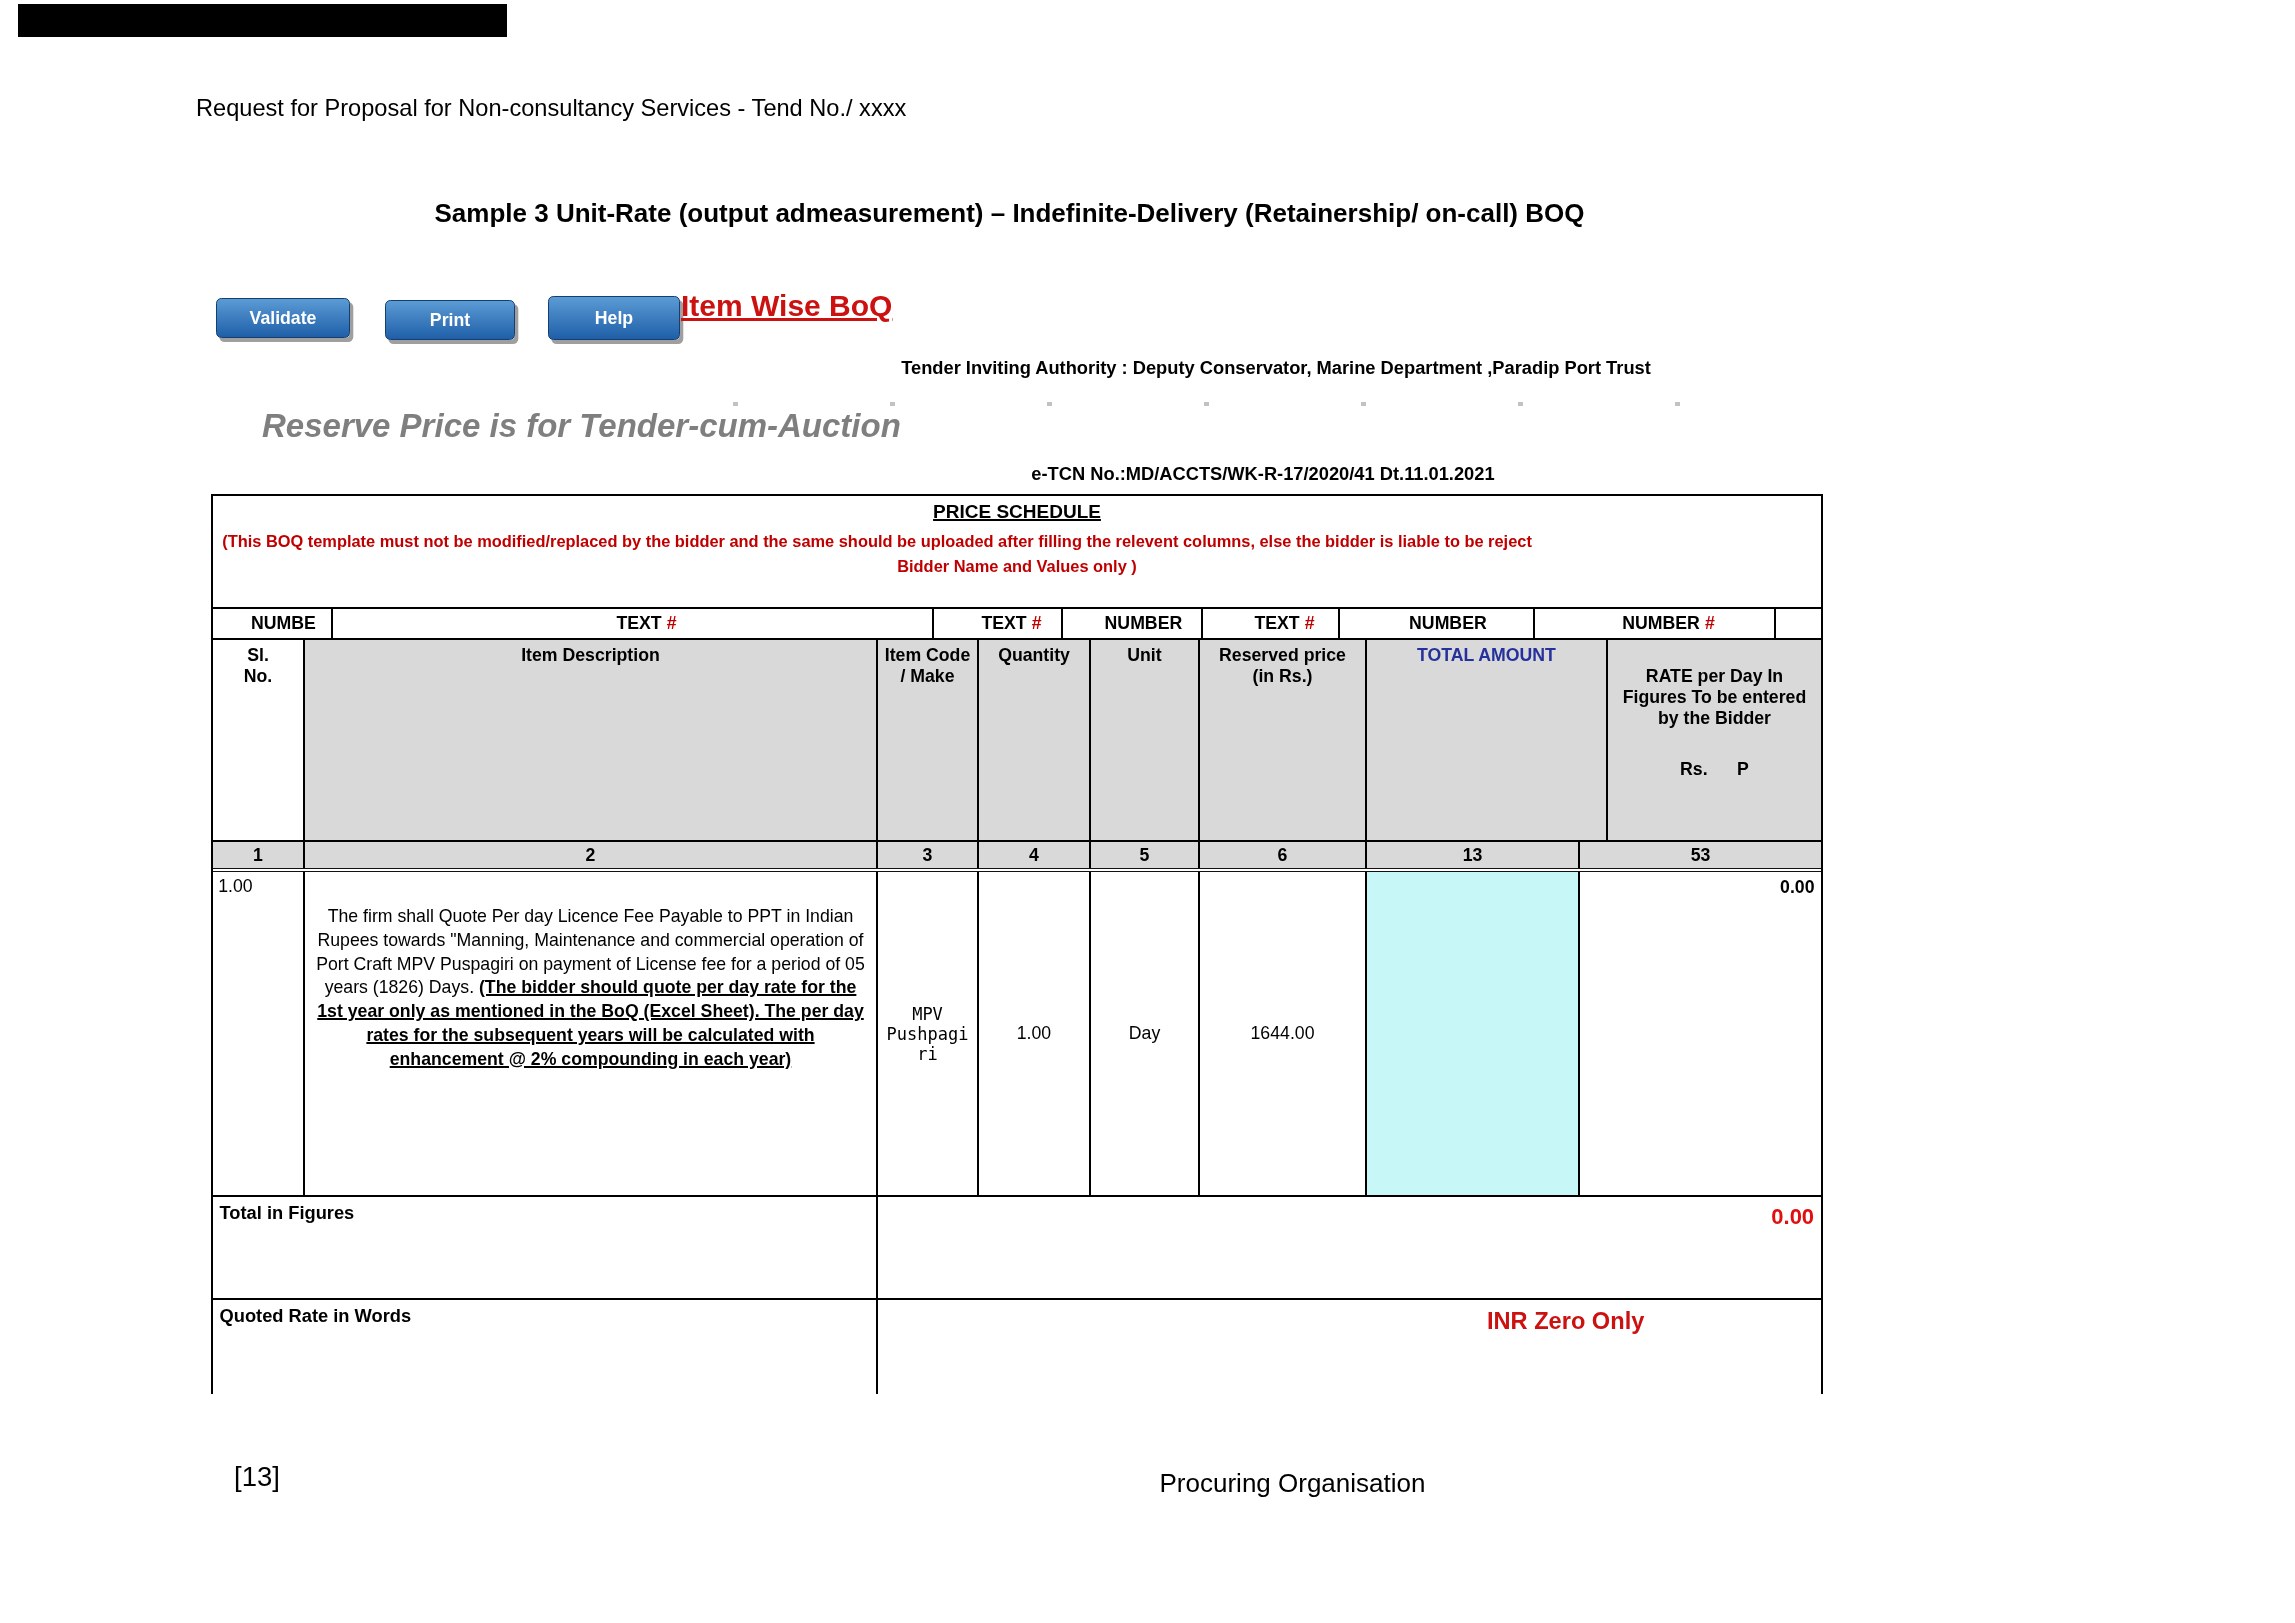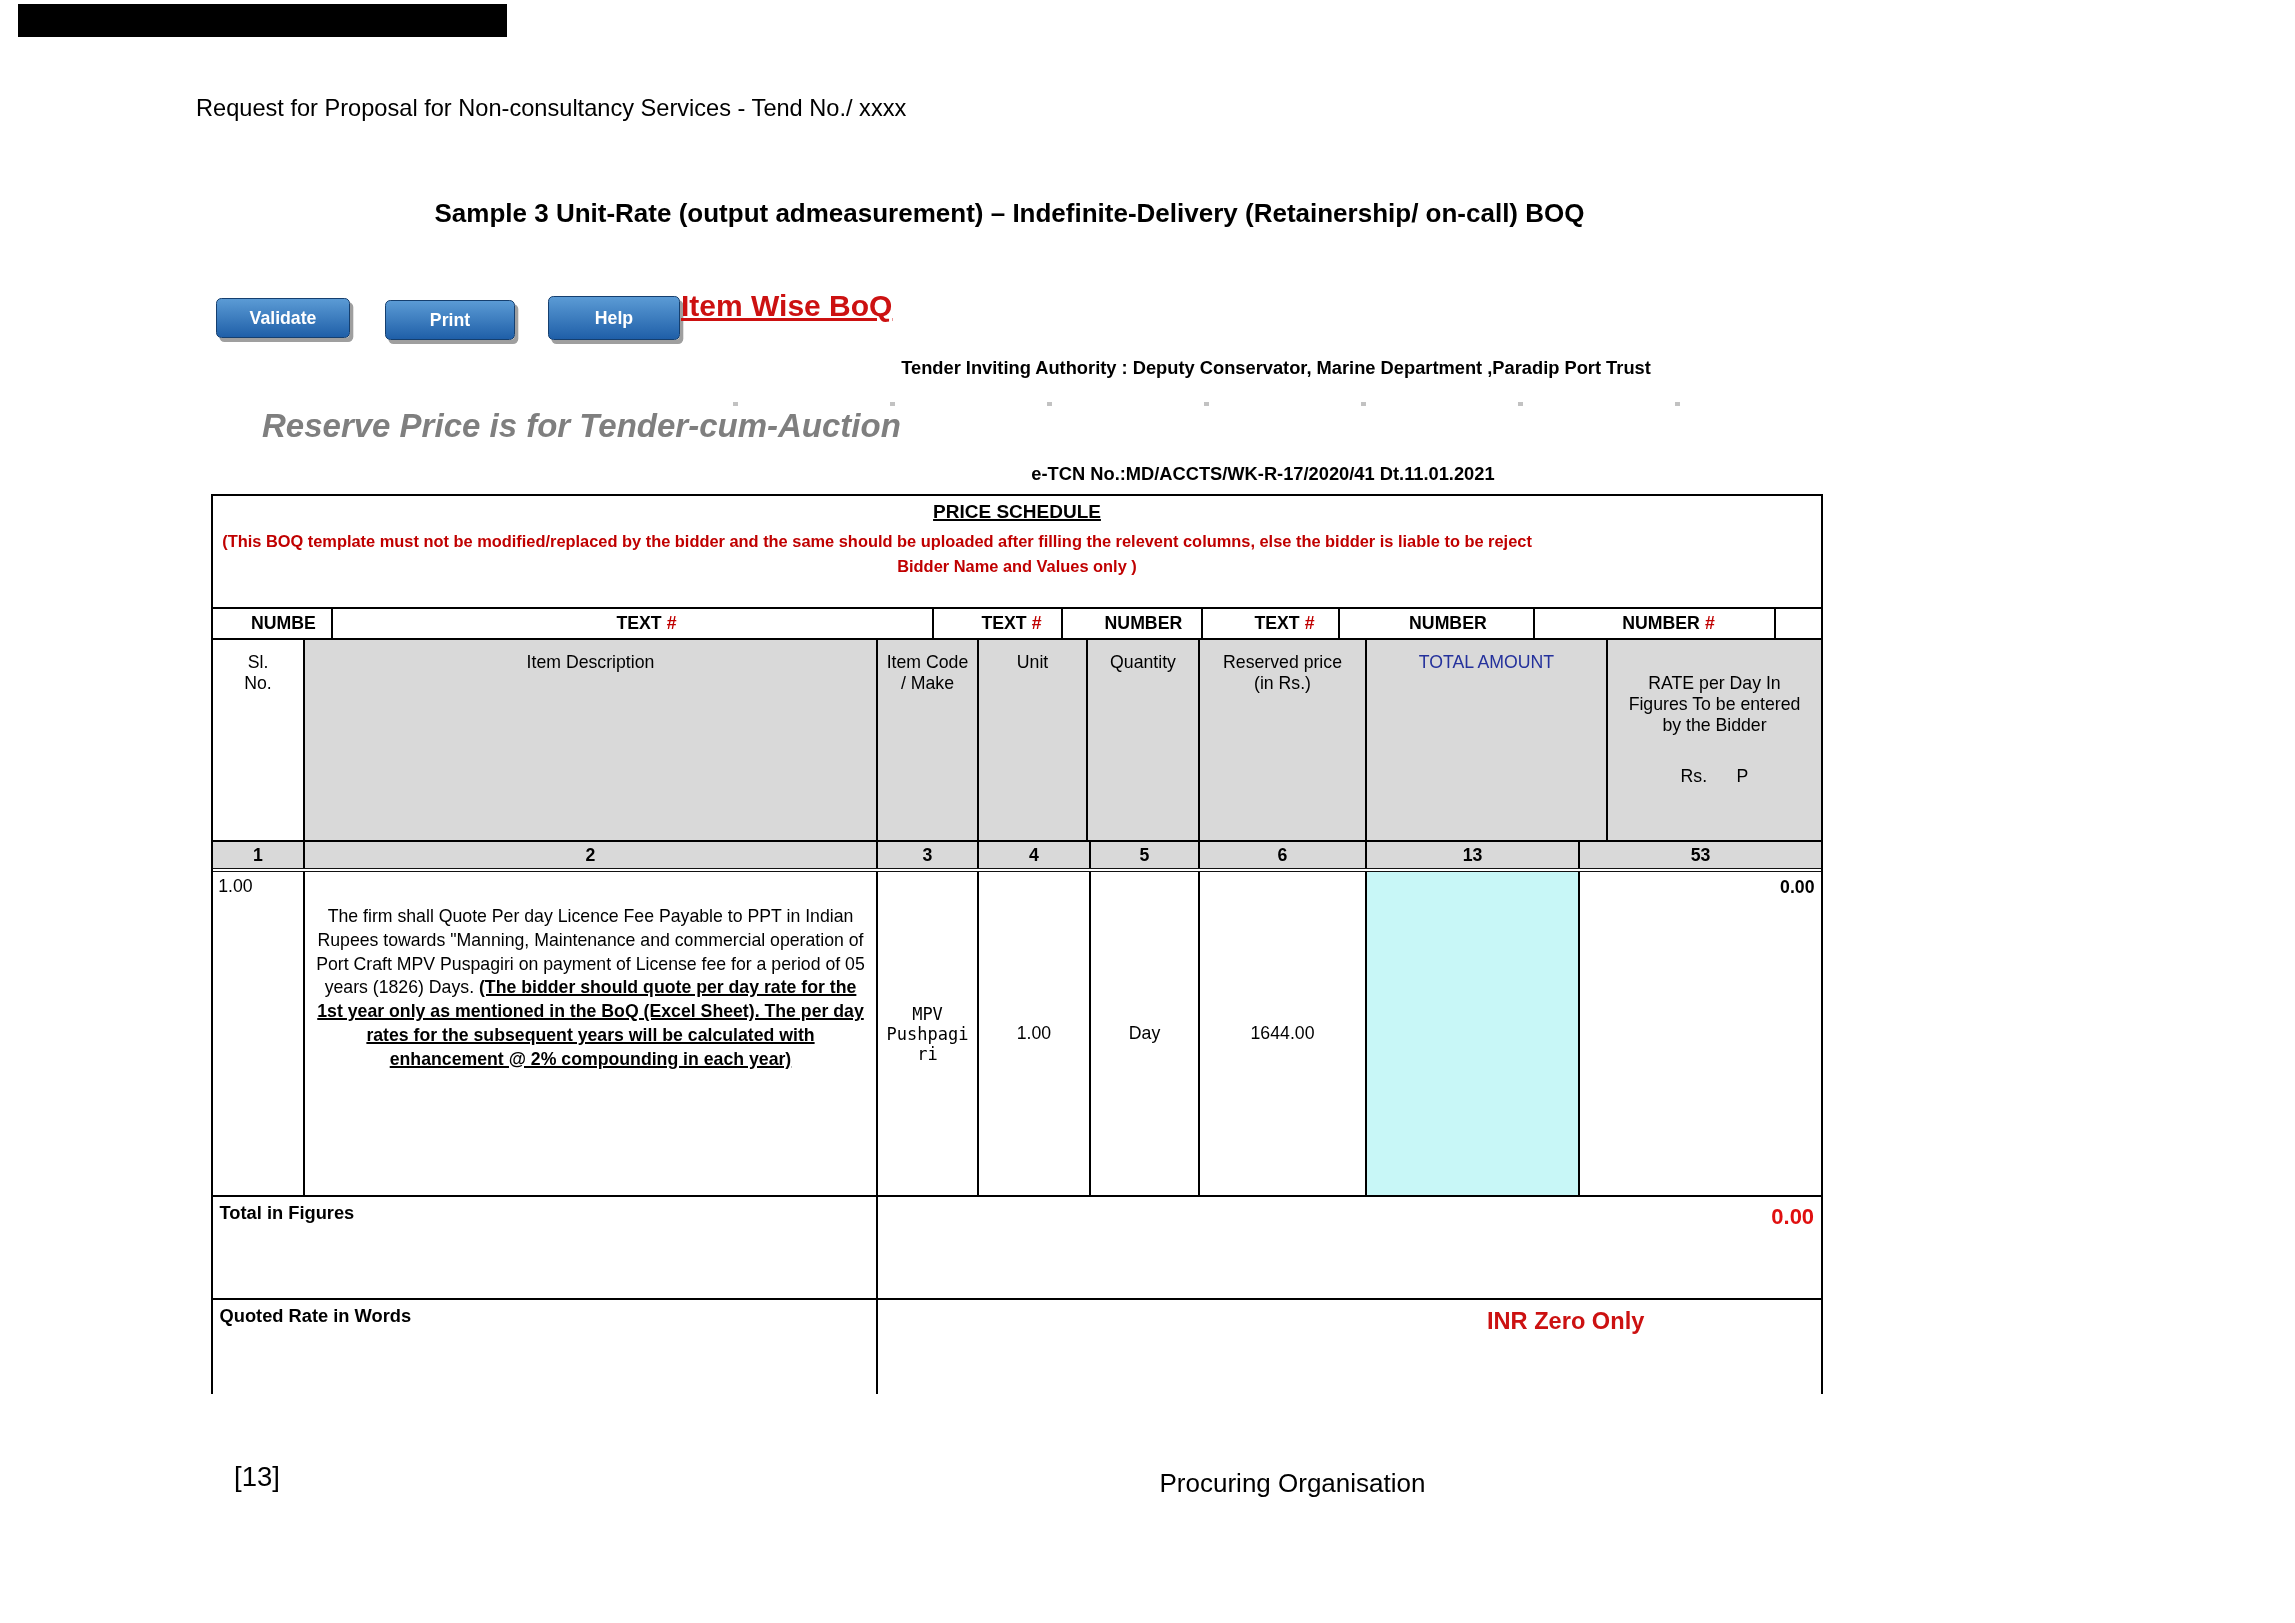--- a/index.html
+++ b/index.html
@@ -59,21 +59,21 @@
   .schedule-row{height:108px;display:block;text-align:center;}
   .sched-title{margin-top:5.2px;font-size:19px;font-weight:700;text-decoration:underline;text-decoration-thickness:2px;}
   .sched-warn1{margin-top:9.2px;font-size:16.4px;font-weight:700;color:var(--accent-red);white-space:nowrap;padding-left:9.2px;text-align:left;}
   .sched-warn2{margin-top:5.2px;font-size:16.4px;font-weight:700;color:var(--accent-red);}
 
   .type-row{height:31px;}
   .type-row .cell{display:flex;align-items:center;justify-content:center;font-size:17.7px;font-weight:700;margin-left:28px;}
   .hash{color:var(--accent-red);margin-left:5.2px;}
 
   .head-row{height:202px;}
-  .head-row .cell{background:var(--gray);text-align:center;font-size:17.7px;font-weight:400;white-space:pre-line;padding-top:12px;}
+  .head-row .cell{background:var(--gray);text-align:center;font-size:17.7px;font-weight:700;white-space:pre-line;padding-top:5px;}
   .head-row .hc-sl{background:#fff;}
   .head-row .hc-total{border-left:none;color:var(--navy);}
   .head-row .hc-rate{border-right:none;}
   .rate-sub{margin-top:9.2px;white-space:pre;}
 
   .index-row{height:30px;}
   .index-row .cell{background:var(--gray);display:flex;align-items:center;justify-content:center;font-size:17.7px;font-weight:700;}
   .index-row{border-bottom:4.6px double #111;}
 
   .item-row{height:325px;justify-content:flex-end;}
@@ -161,22 +161,22 @@
           <span class="hash">#</span>
         </div>
     </div>
 
     <div class="row head-row">
       <div class="cell w1 hc-sl">Sl.
 No.</div>
       <div class="cell w2">Item Description</div>
       <div class="cell w3">Item Code
 / Make</div>
+      <div class="cell w4">Quantity</div>
       <div class="cell w5">Unit</div>
-      <div class="cell w4">Quantity</div>
       <div class="cell w6">Reserved price
 (in Rs.)</div>
       <div class="cell w8 hc-total">TOTAL AMOUNT</div>
       <div class="cell w7 hc-rate">
         <div>RATE per Day In
 Figures To be entered
 by the Bidder</div>
         <div class="rate-sub">Rs.      P</div>
       </div>
     </div>

